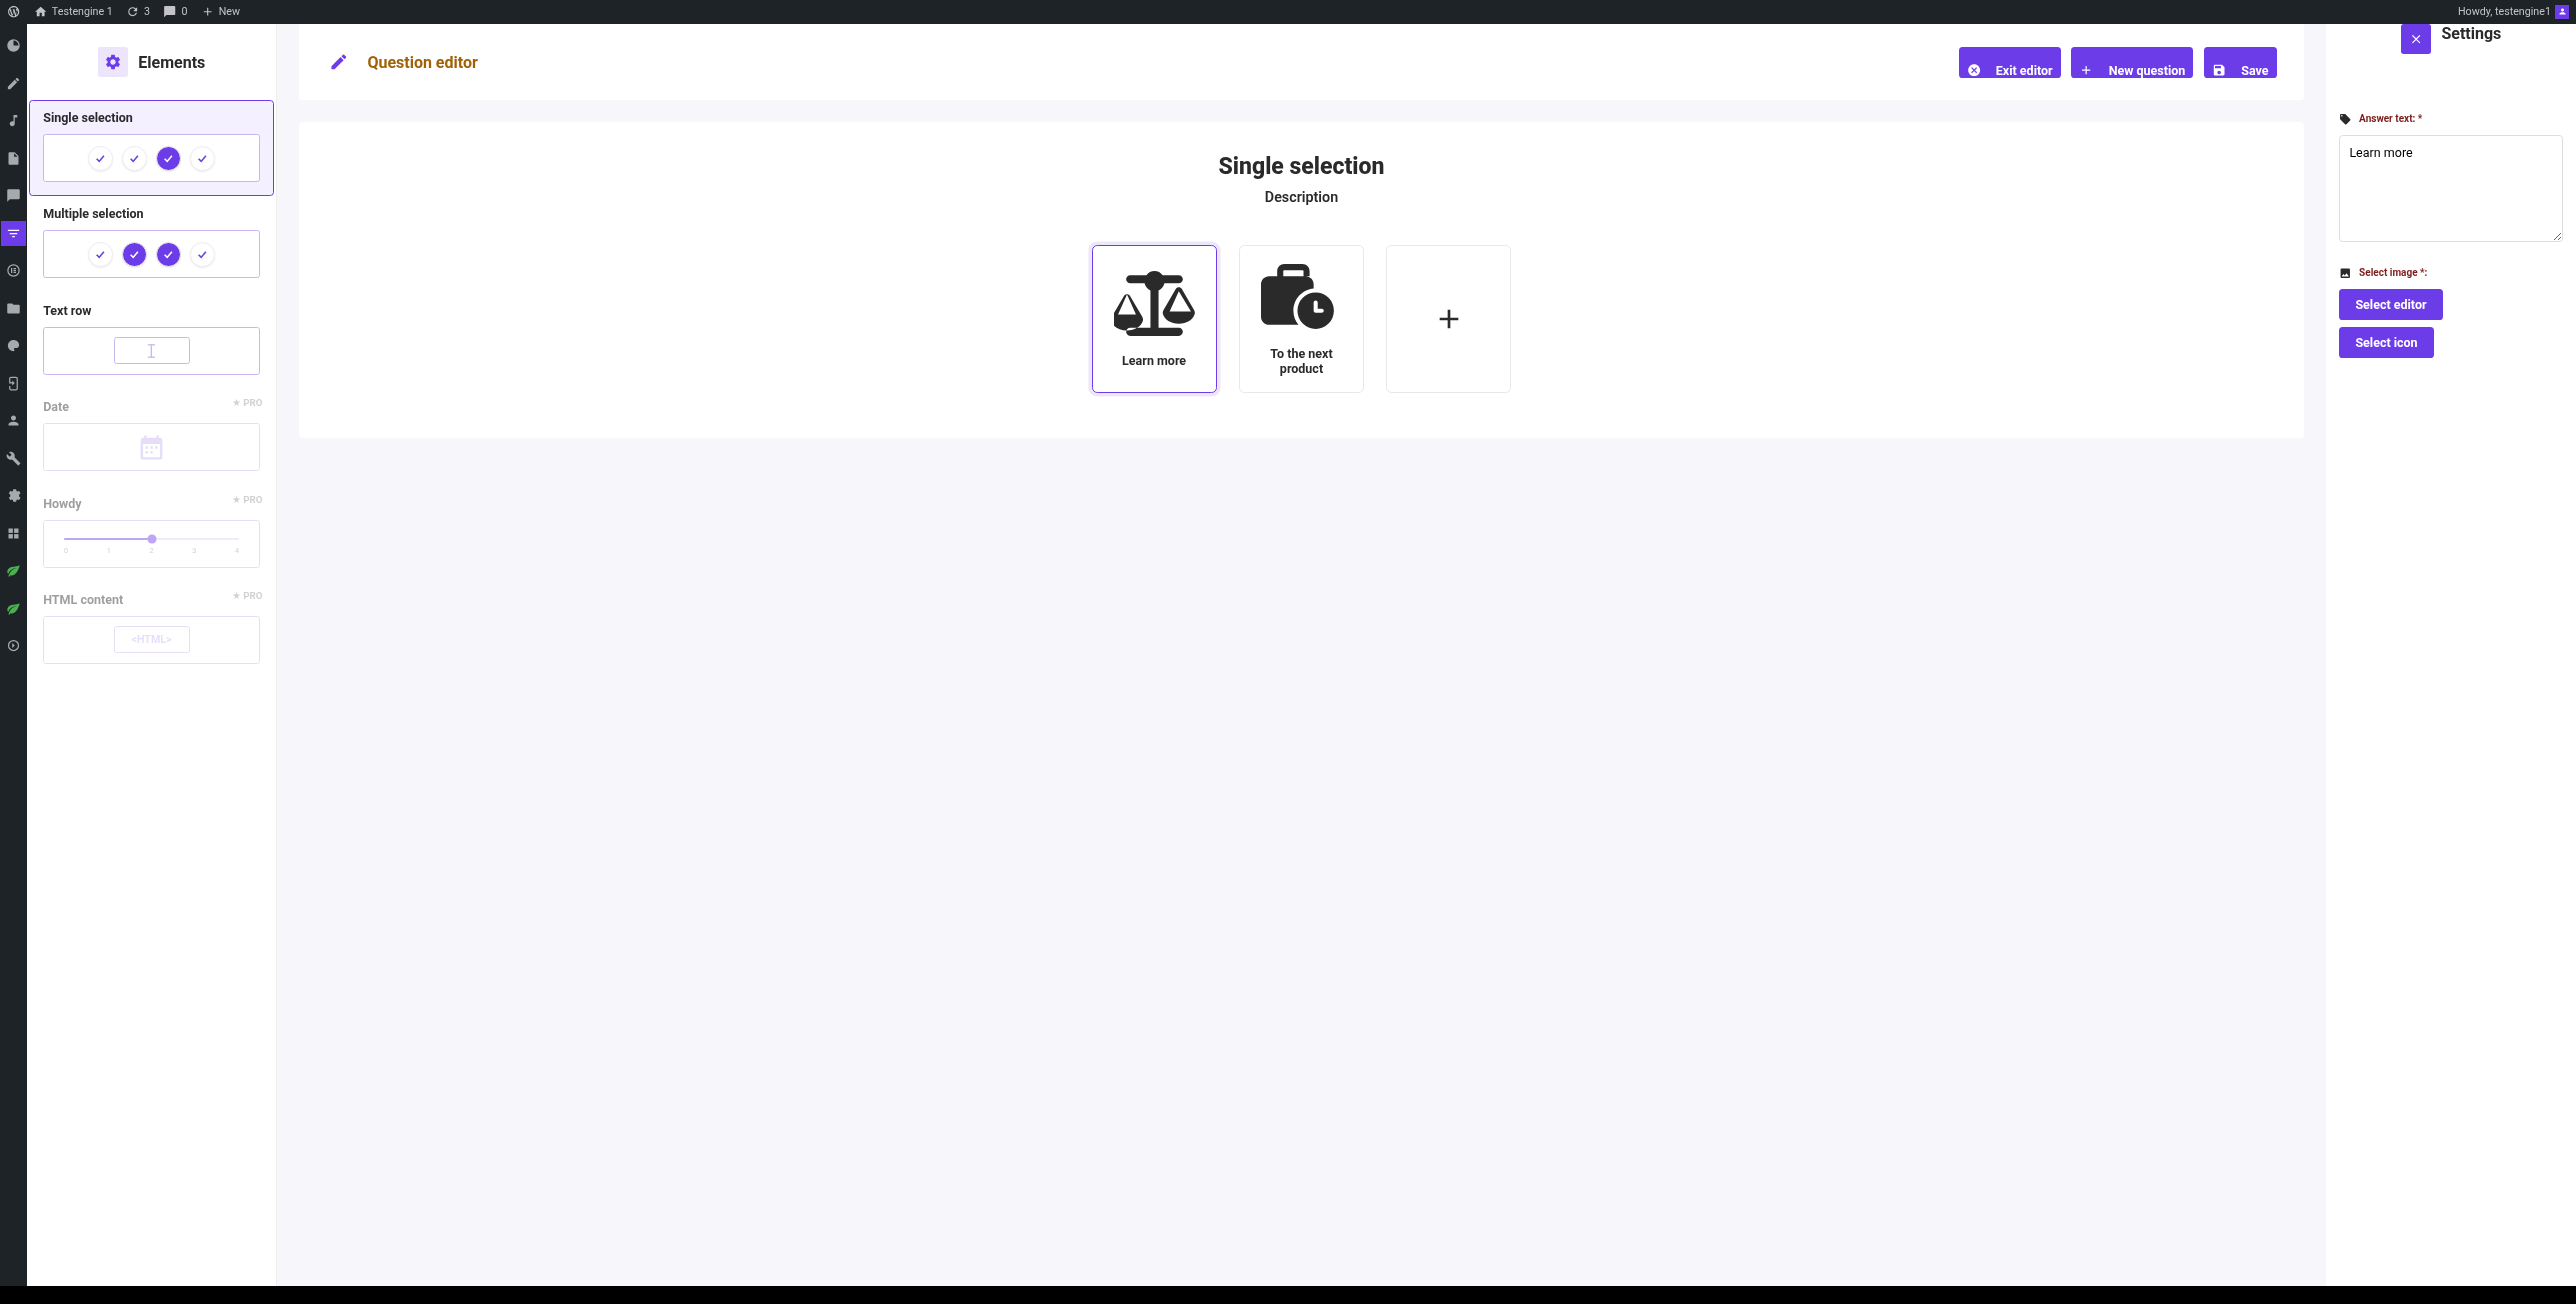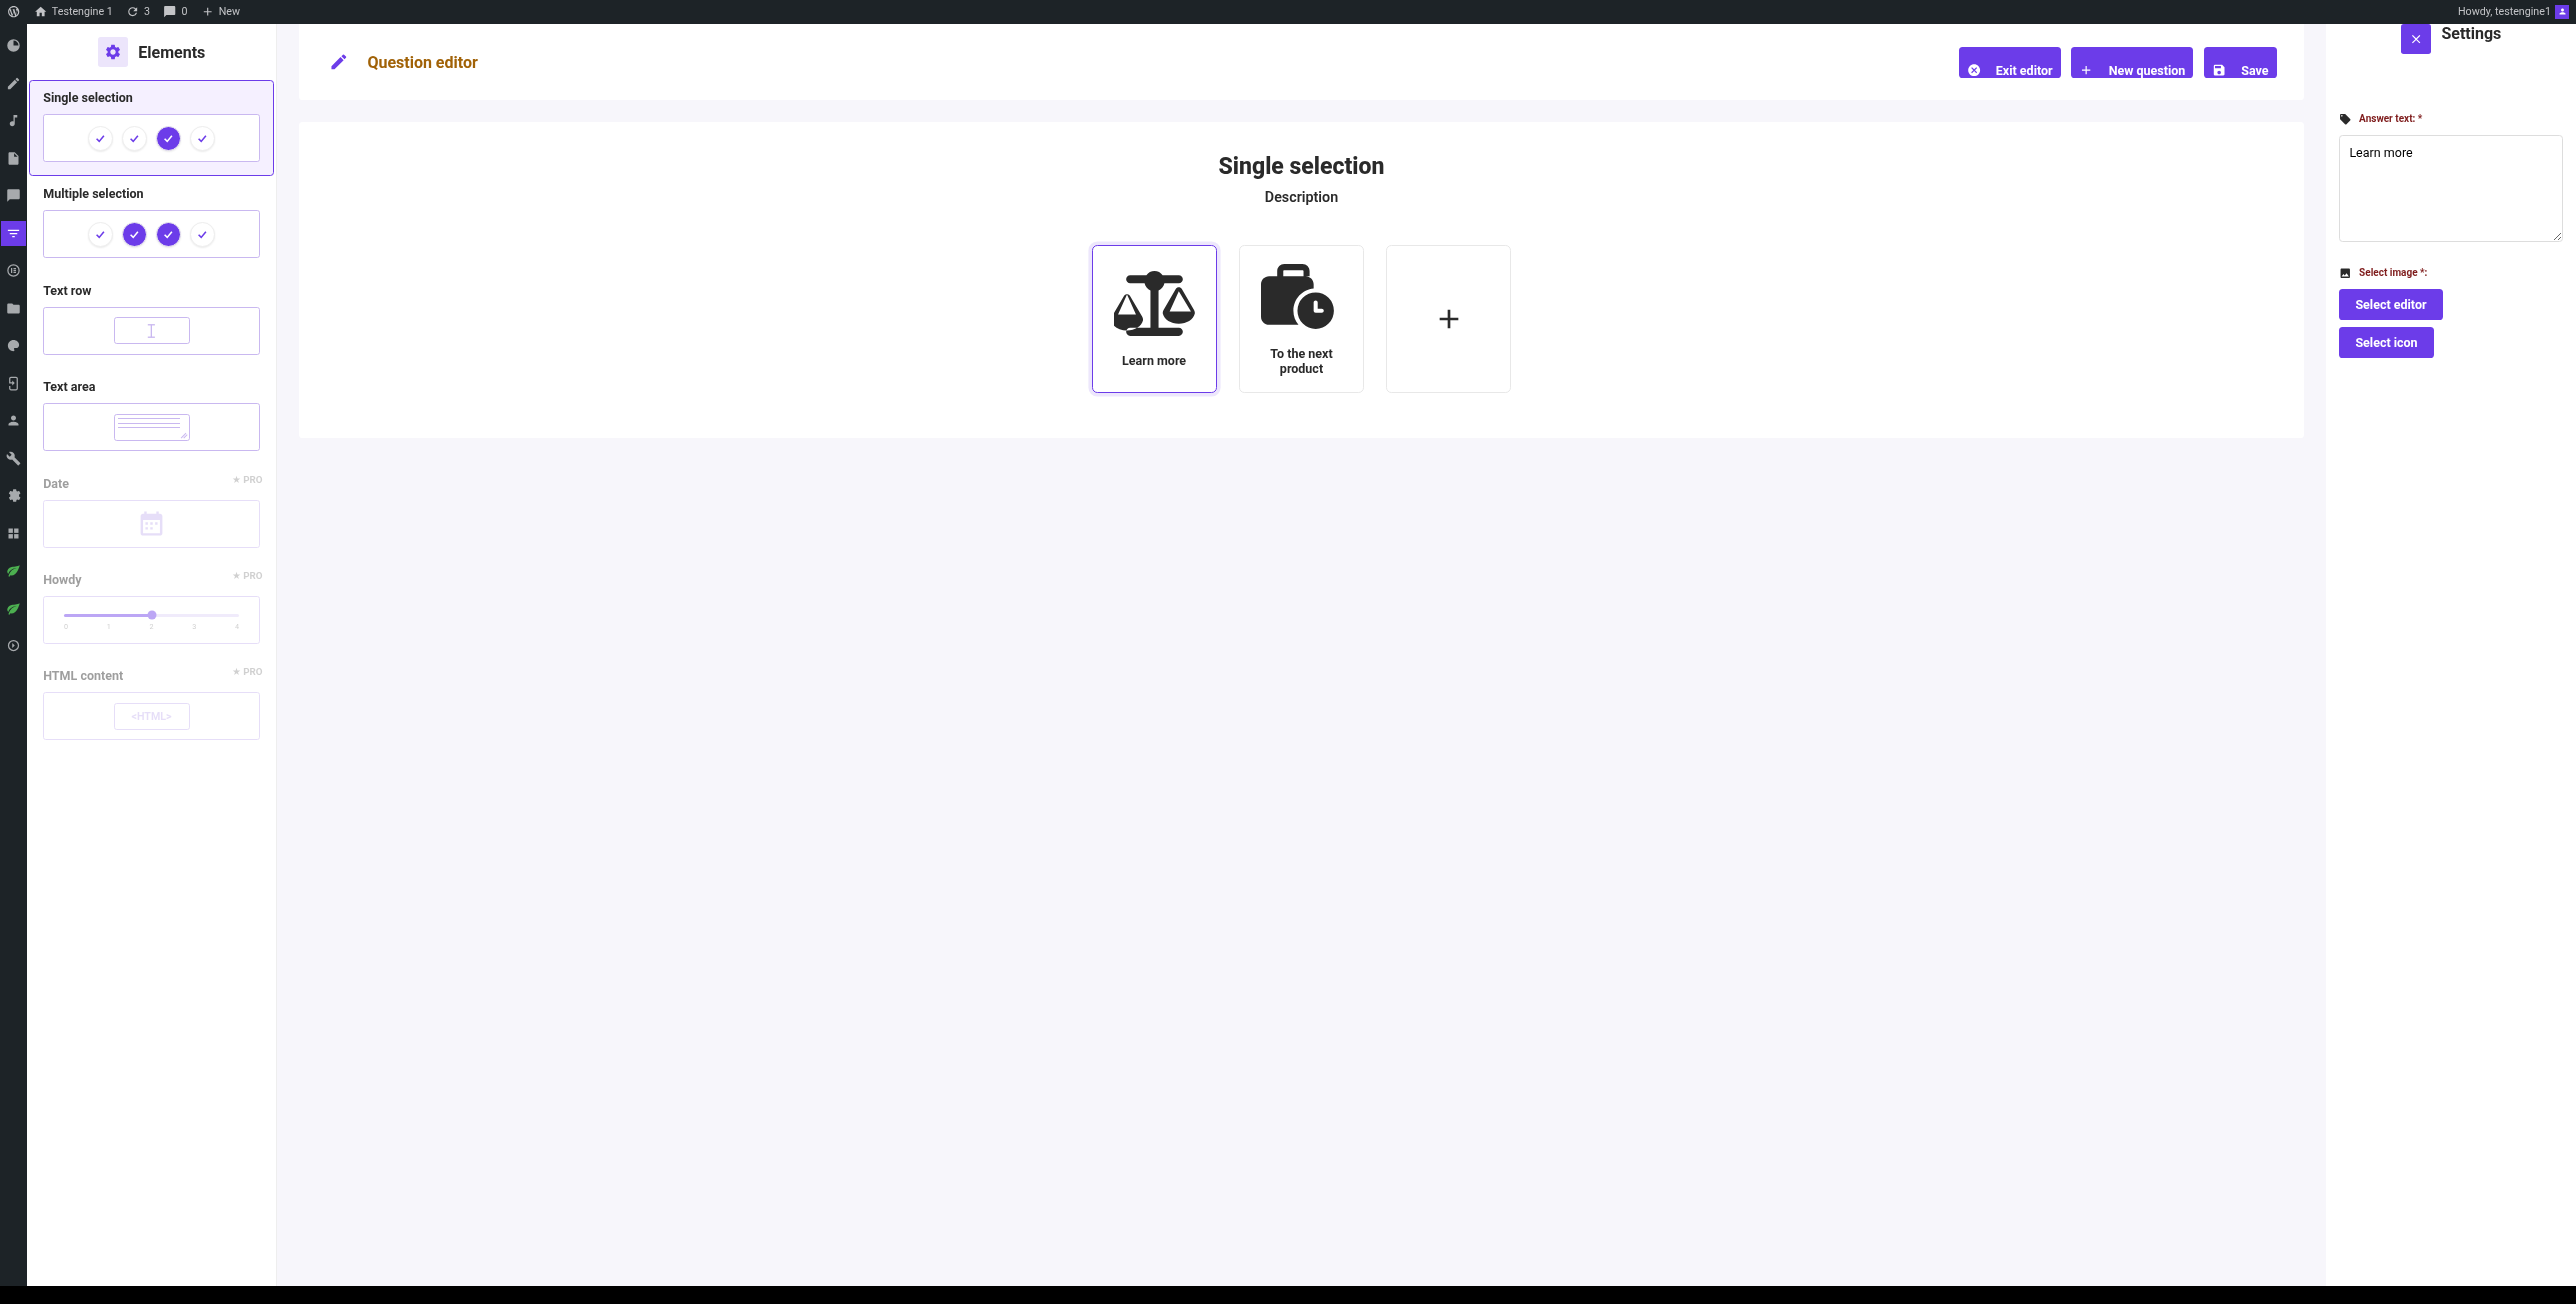--- a/index.html
+++ b/index.html
@@ -19,21 +19,21 @@
 .wp-sidebar-item svg { width: 15px; height: 15px; fill: #a7aaad; }
 .wp-sidebar-item.active { background: #6c3ce9; }
 .wp-sidebar-item.active svg { fill: #fff; }
 .wp-sidebar-item.green svg { fill: #4caf50; }
 
 
 .app { position: absolute; left: 27px; right: 0; top: 24px; bottom: 18px; display: flex; background: #f7f6fb; }
 
 
 .elements-panel { width: 250px; background: #fff; display: flex; flex-direction: column; border-right: 0.9px solid #eee; }
-.elements-header { height: 56px; display: flex; align-items: center; justify-content: center; gap: 10.7px; }
+.elements-header { height: 76px; display: flex; align-items: center; justify-content: center; gap: 10.7px; }
 .elements-header-icon { width: 30px; height: 30px; background: #ece5fb; display: flex; align-items: center; justify-content: center; border-radius: 2.7px; }
 .elements-header-icon svg { width: 18px; height: 18px; fill: #6c3ce9; }
 .elements-header-title { font-weight: 700; font-size: 16px; color: #2a2a2a; }
 .elements-list { flex: 1; overflow-y: auto; padding: 0 1.8px; }
 
 .element-card { border: 1.8px solid transparent; padding: 9px 13.4px 13.4px; cursor: pointer; position: relative; }
 .element-card.selected { border-color: #6c3ce9; background: #f5f0ff; border-radius: 3.6px; }
 .element-card.faded { opacity: 0.45; }
 .element-card-title { font-weight: 700; font-size: 12.5px; color: #2a2a2a; margin-bottom: 9px; }
 .element-preview { border: 1.3px solid #c9b8f0; border-radius: 2.7px; height: 48px; display: flex; align-items: center; justify-content: center; background: #fff; }
@@ -321,33 +321,20 @@
           <div class="text-preview-box">
             <svg width="10.7" height="16" viewBox="0 0 12 18">
                 <line x1="6" y1="2" x2="6" y2="16" stroke="#c9b8f0" stroke-width="1.5"></line>
                 <line x1="2" y1="2" x2="10" y2="2" stroke="#c9b8f0" stroke-width="1.5"></line>
                 <line x1="2" y1="16" x2="10" y2="16" stroke="#c9b8f0" stroke-width="1.5"></line>
               </svg>
           </div>
         </div>
       </div>
 
-      <div class="element-card">
-        <div class="element-card-title">Text area</div>
-        <div class="element-preview">
-          <div class="textarea-preview-box">
-            <div class="textarea-lines">
-                <div></div>
-                <div></div>
-                <div></div>
-              </div>
-            <div class="textarea-resize"></div>
-          </div>
-        </div>
-      </div>
 
       <div class="element-card faded">
         <div class="pro-badge">
             <svg viewBox="0 0 24 24">
               <path d="M12 2l2.4 7.4H22l-6 4.4 2.3 7.2-6.3-4.6-6.3 4.6 2.3-7.2-6-4.4h7.6z"></path>
             </svg>
             <span>PRO</span>
           </div>
         <div class="element-card-title">Date</div>
         <div class="element-preview date-preview">

